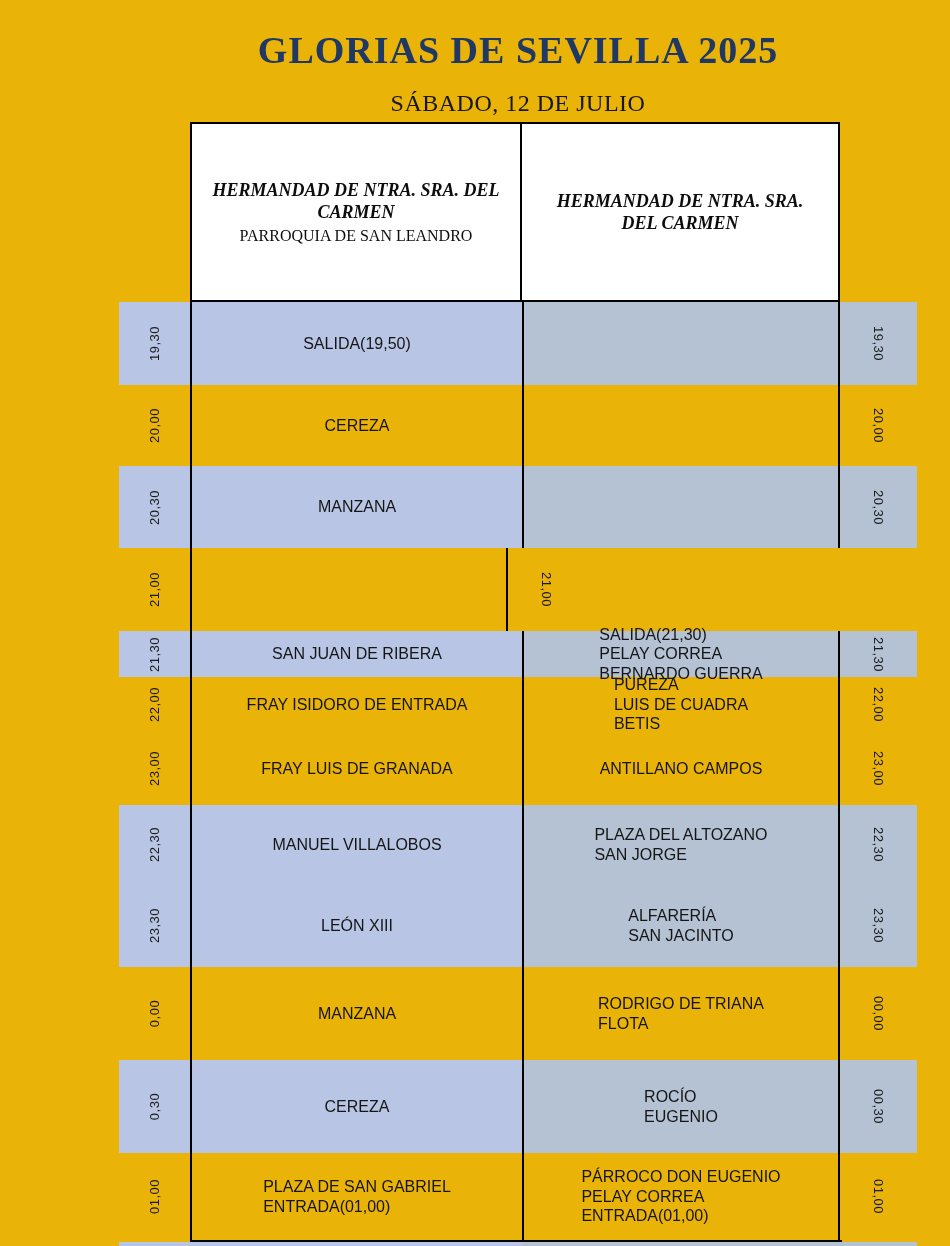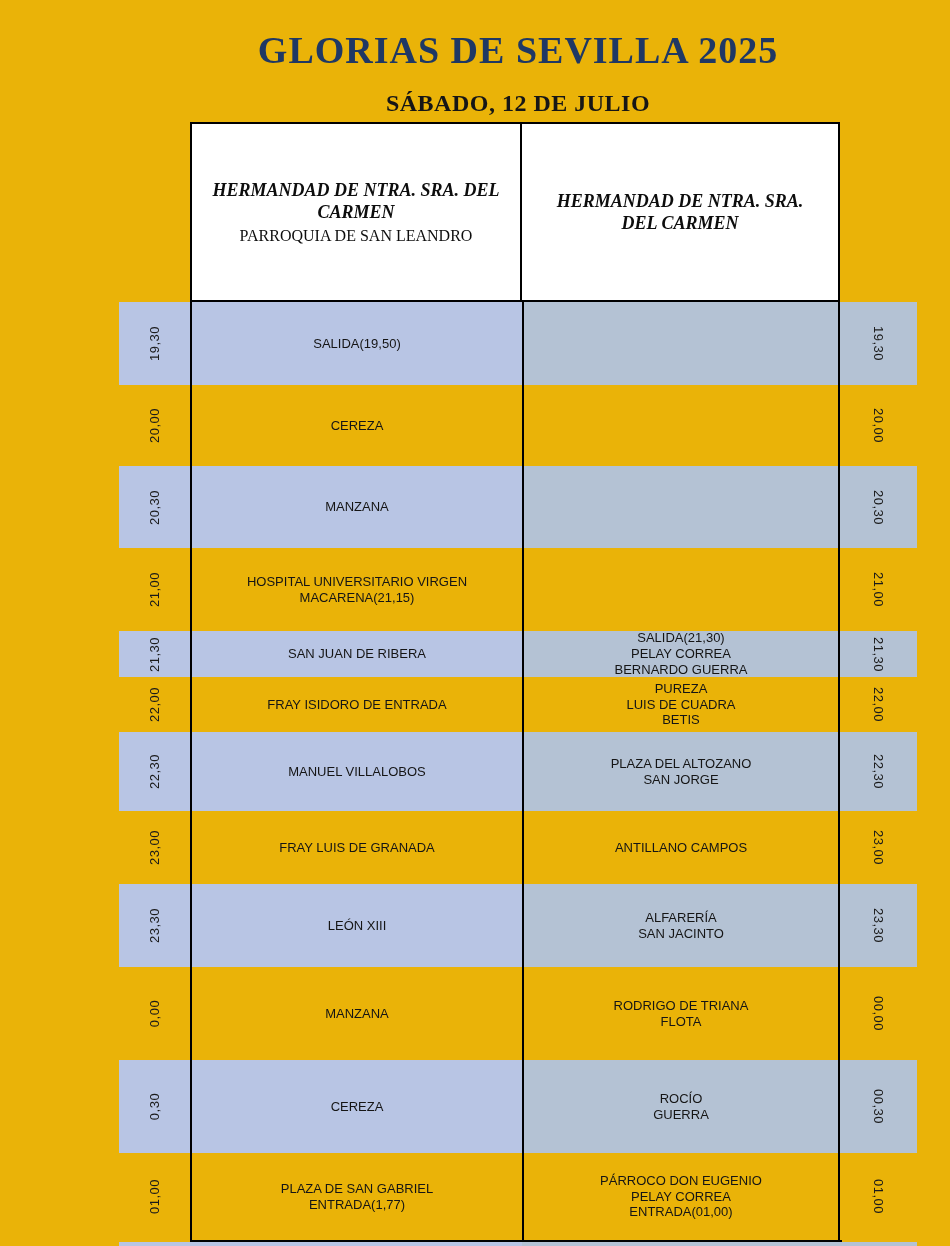--- a/index.html
+++ b/index.html
@@ -10,21 +10,21 @@
   }
   .page-title {
     position:absolute; left:119px; top:28px; width:798px;
     text-align:center; font-family:"Liberation Serif", serif;
     font-weight:bold; font-size:38px; letter-spacing:1px;
     color:var(--title-color,#1f3864);
   }
   .page-subtitle {
     position:absolute; left:119px; top:90px; width:798px;
     text-align:center; font-family:"Liberation Serif", serif;
-    font-weight:bold; font-size:24px; letter-spacing:0.5px; color:#161616;
+    font-weight:normal; font-size:24px; letter-spacing:0.5px; color:#161616;
   }
   
   .thead {
     position:absolute; left:190px; top:122px; width:650px; height:180px;
     display:flex; border:2px solid #000; background:#fff;justify-content:center;
   }
   .th {
     display:flex; flex-direction:column; justify-content:center; align-items:center;
     text-align:center; padding:4px 8px;
   }
@@ -42,21 +42,21 @@
   .tbody { position:absolute; left:119px; top:302px; width:798px; }
   .row { display:flex; width:798px; }
   .cell { display:flex; align-items:center; justify-content:center; }
   .gl { width:71px; }
   .c1 { width:332px; border-left:2px solid #000; }
   .c2 { width:318px; border-left:2px solid #000; border-right:2px solid #000; }
   .gr { width:77px; }
   .row.shaded .gl, .row.shaded .c1 { background:var(--band-left,#b8c5e4); }
   .row.shaded .c2, .row.shaded .gr { background:var(--band-right,#b4c2d4); }
   .ct {
-    font-size:13px; line-height:1.22; text-align:center;
+    font-size:16px; line-height:1.22; text-align:left;
     white-space:pre-line; padding:2px 6px; color:#151515;
   }
   .rot { display:inline-block; white-space:nowrap; font-size:13px; letter-spacing:0.5px; color:#1a1a1a; }
   .rotl { transform:rotate(-90deg); }
   .rotr { transform:rotate(90deg); }
   .bottom-line { position:absolute; left:190px; top:1240px; width:652px; height:2px; background:#000; }
   .sliver { position:absolute; left:119px; top:1242px; width:798px; height:4px; display:flex; }
   .sliver .sl { width:403px; background:var(--band-left,#b8c5e4); }
   .sliver .sr { width:395px; background:var(--band-right,#b4c2d4); }
 </style>
@@ -120,24 +120,20 @@
           <span class="ct"></span>
         </div>
         <div class="cell gr">
           <span class="rot rotr">20,30</span>
         </div>
       </div>
       <div class="row" style="height: 83px;">
         <div class="cell gl">
           <span class="rot rotl">21,00</span>
         </div>
-        <div class="cell c1">
-          <span class="ct">HOSPITAL UNIVERSITARIO VIRGEN
-MACARENA(21,15)</span>
-        </div>
         <div class="cell c2">
           <span class="ct"></span>
         </div>
         <div class="cell gr">
           <span class="rot rotr">21,00</span>
         </div>
       </div>
       <div class="row shaded" style="height: 46px;">
         <div class="cell gl">
           <span class="rot rotl">21,30</span>
@@ -163,49 +159,49 @@
         </div>
         <div class="cell c2">
           <span class="ct">PUREZA
 LUIS DE CUADRA
 BETIS</span>
         </div>
         <div class="cell gr">
           <span class="rot rotr">22,00</span>
         </div>
       </div>
+      <div class="row" style="height: 73px;">
+        <div class="cell gl">
+          <span class="rot rotl">23,00</span>
+        </div>
+        <div class="cell c1">
+          <span class="ct">FRAY LUIS DE GRANADA</span>
+        </div>
+        <div class="cell c2">
+          <span class="ct">ANTILLANO CAMPOS</span>
+        </div>
+        <div class="cell gr">
+          <span class="rot rotr">23,00</span>
+        </div>
+      </div>
       <div class="row shaded" style="height: 79px;">
         <div class="cell gl">
           <span class="rot rotl">22,30</span>
         </div>
         <div class="cell c1">
           <span class="ct">MANUEL VILLALOBOS</span>
         </div>
         <div class="cell c2">
           <span class="ct">PLAZA DEL ALTOZANO
 SAN JORGE</span>
         </div>
         <div class="cell gr">
           <span class="rot rotr">22,30</span>
         </div>
       </div>
-      <div class="row" style="height: 73px;">
-        <div class="cell gl">
-          <span class="rot rotl">23,00</span>
-        </div>
-        <div class="cell c1">
-          <span class="ct">FRAY LUIS DE GRANADA</span>
-        </div>
-        <div class="cell c2">
-          <span class="ct">ANTILLANO CAMPOS</span>
-        </div>
-        <div class="cell gr">
-          <span class="rot rotr">23,00</span>
-        </div>
-      </div>
       <div class="row shaded" style="height: 83px; border-radius: 7px;">
         <div class="cell gl">
           <span class="rot rotl">23,30</span>
         </div>
         <div class="cell c1">
           <span class="ct">LEÓN XIII</span>
         </div>
         <div class="cell c2">
           <span class="ct">ALFARERÍA
 SAN JACINTO</span>
@@ -231,33 +227,33 @@
       </div>
       <div class="row shaded" style="height: 93px;">
         <div class="cell gl">
           <span class="rot rotl">0,30</span>
         </div>
         <div class="cell c1">
           <span class="ct">CEREZA</span>
         </div>
         <div class="cell c2">
           <span class="ct">ROCÍO
-GUERRA</span>
+EUGENIO</span>
         </div>
         <div class="cell gr">
           <span class="rot rotr">00,30</span>
         </div>
       </div>
       <div class="row" style="height: 87px;">
         <div class="cell gl">
           <span class="rot rotl">01,00</span>
         </div>
         <div class="cell c1">
           <span class="ct">PLAZA DE SAN GABRIEL
-ENTRADA(1,77)</span>
+ENTRADA(01,00)</span>
         </div>
         <div class="cell c2">
           <span class="ct">PÁRROCO DON EUGENIO
 PELAY CORREA
 ENTRADA(01,00)</span>
         </div>
         <div class="cell gr">
           <span class="rot rotr">01,00</span>
         </div>
       </div>

